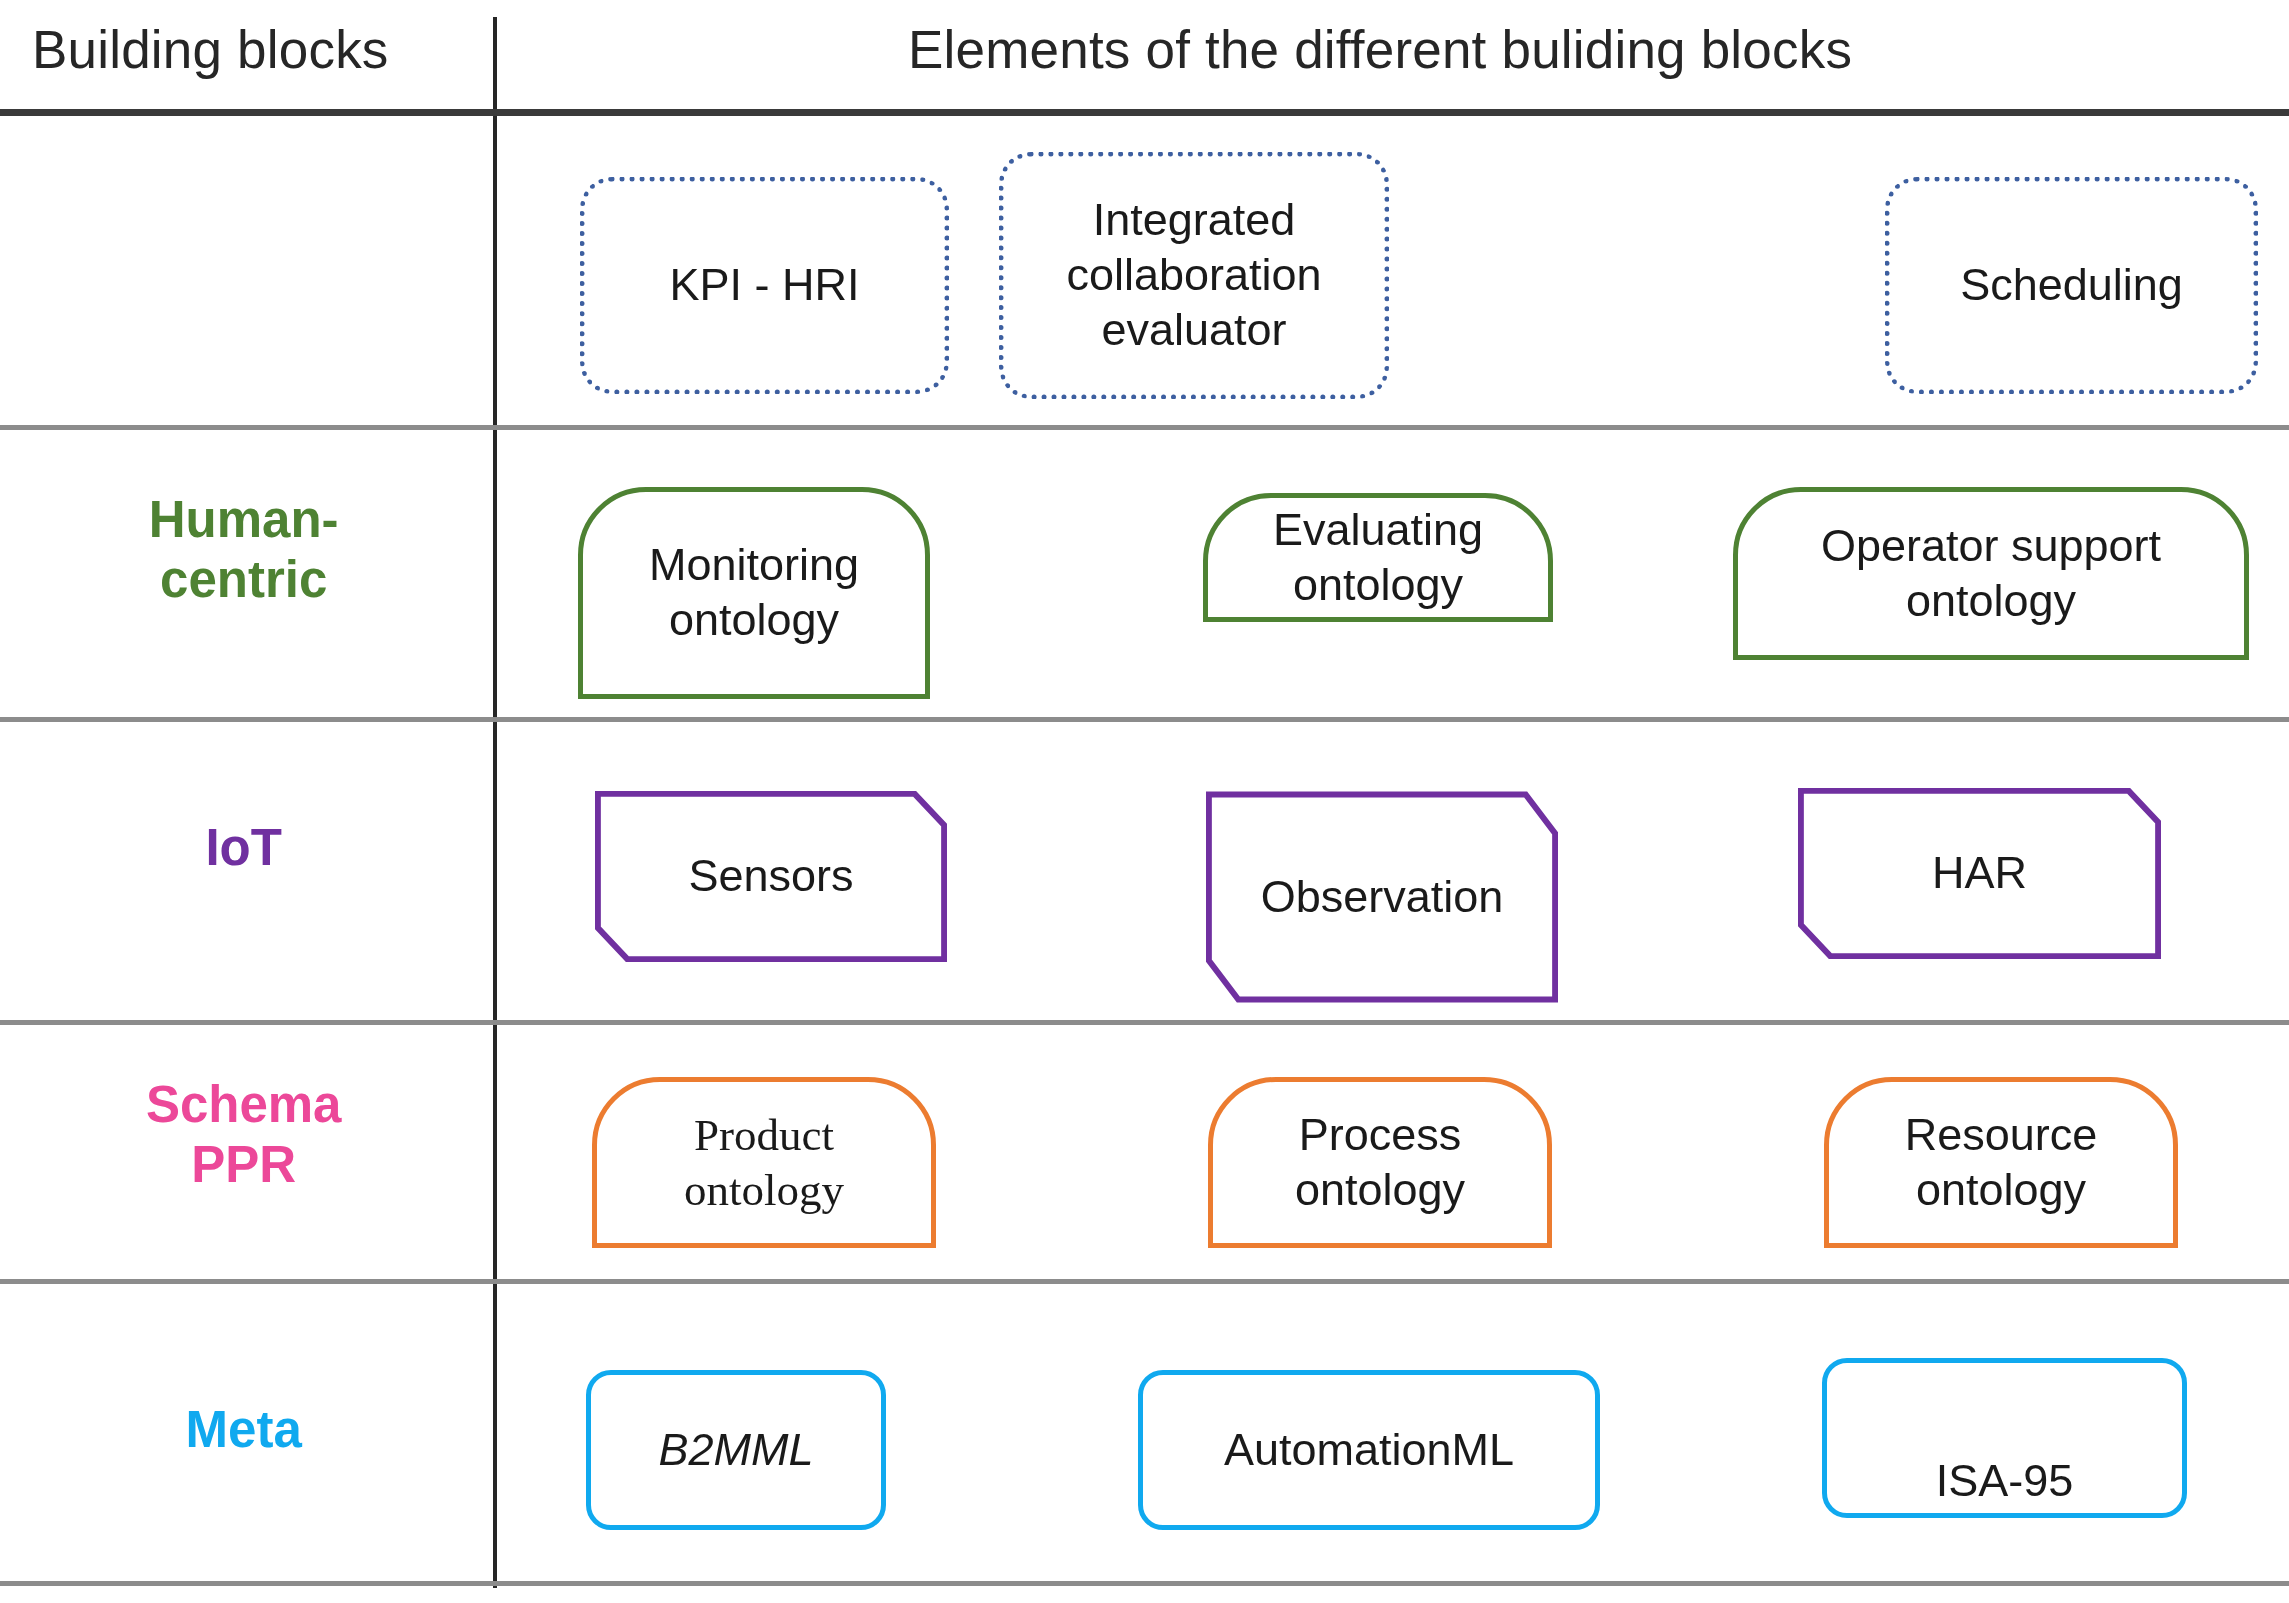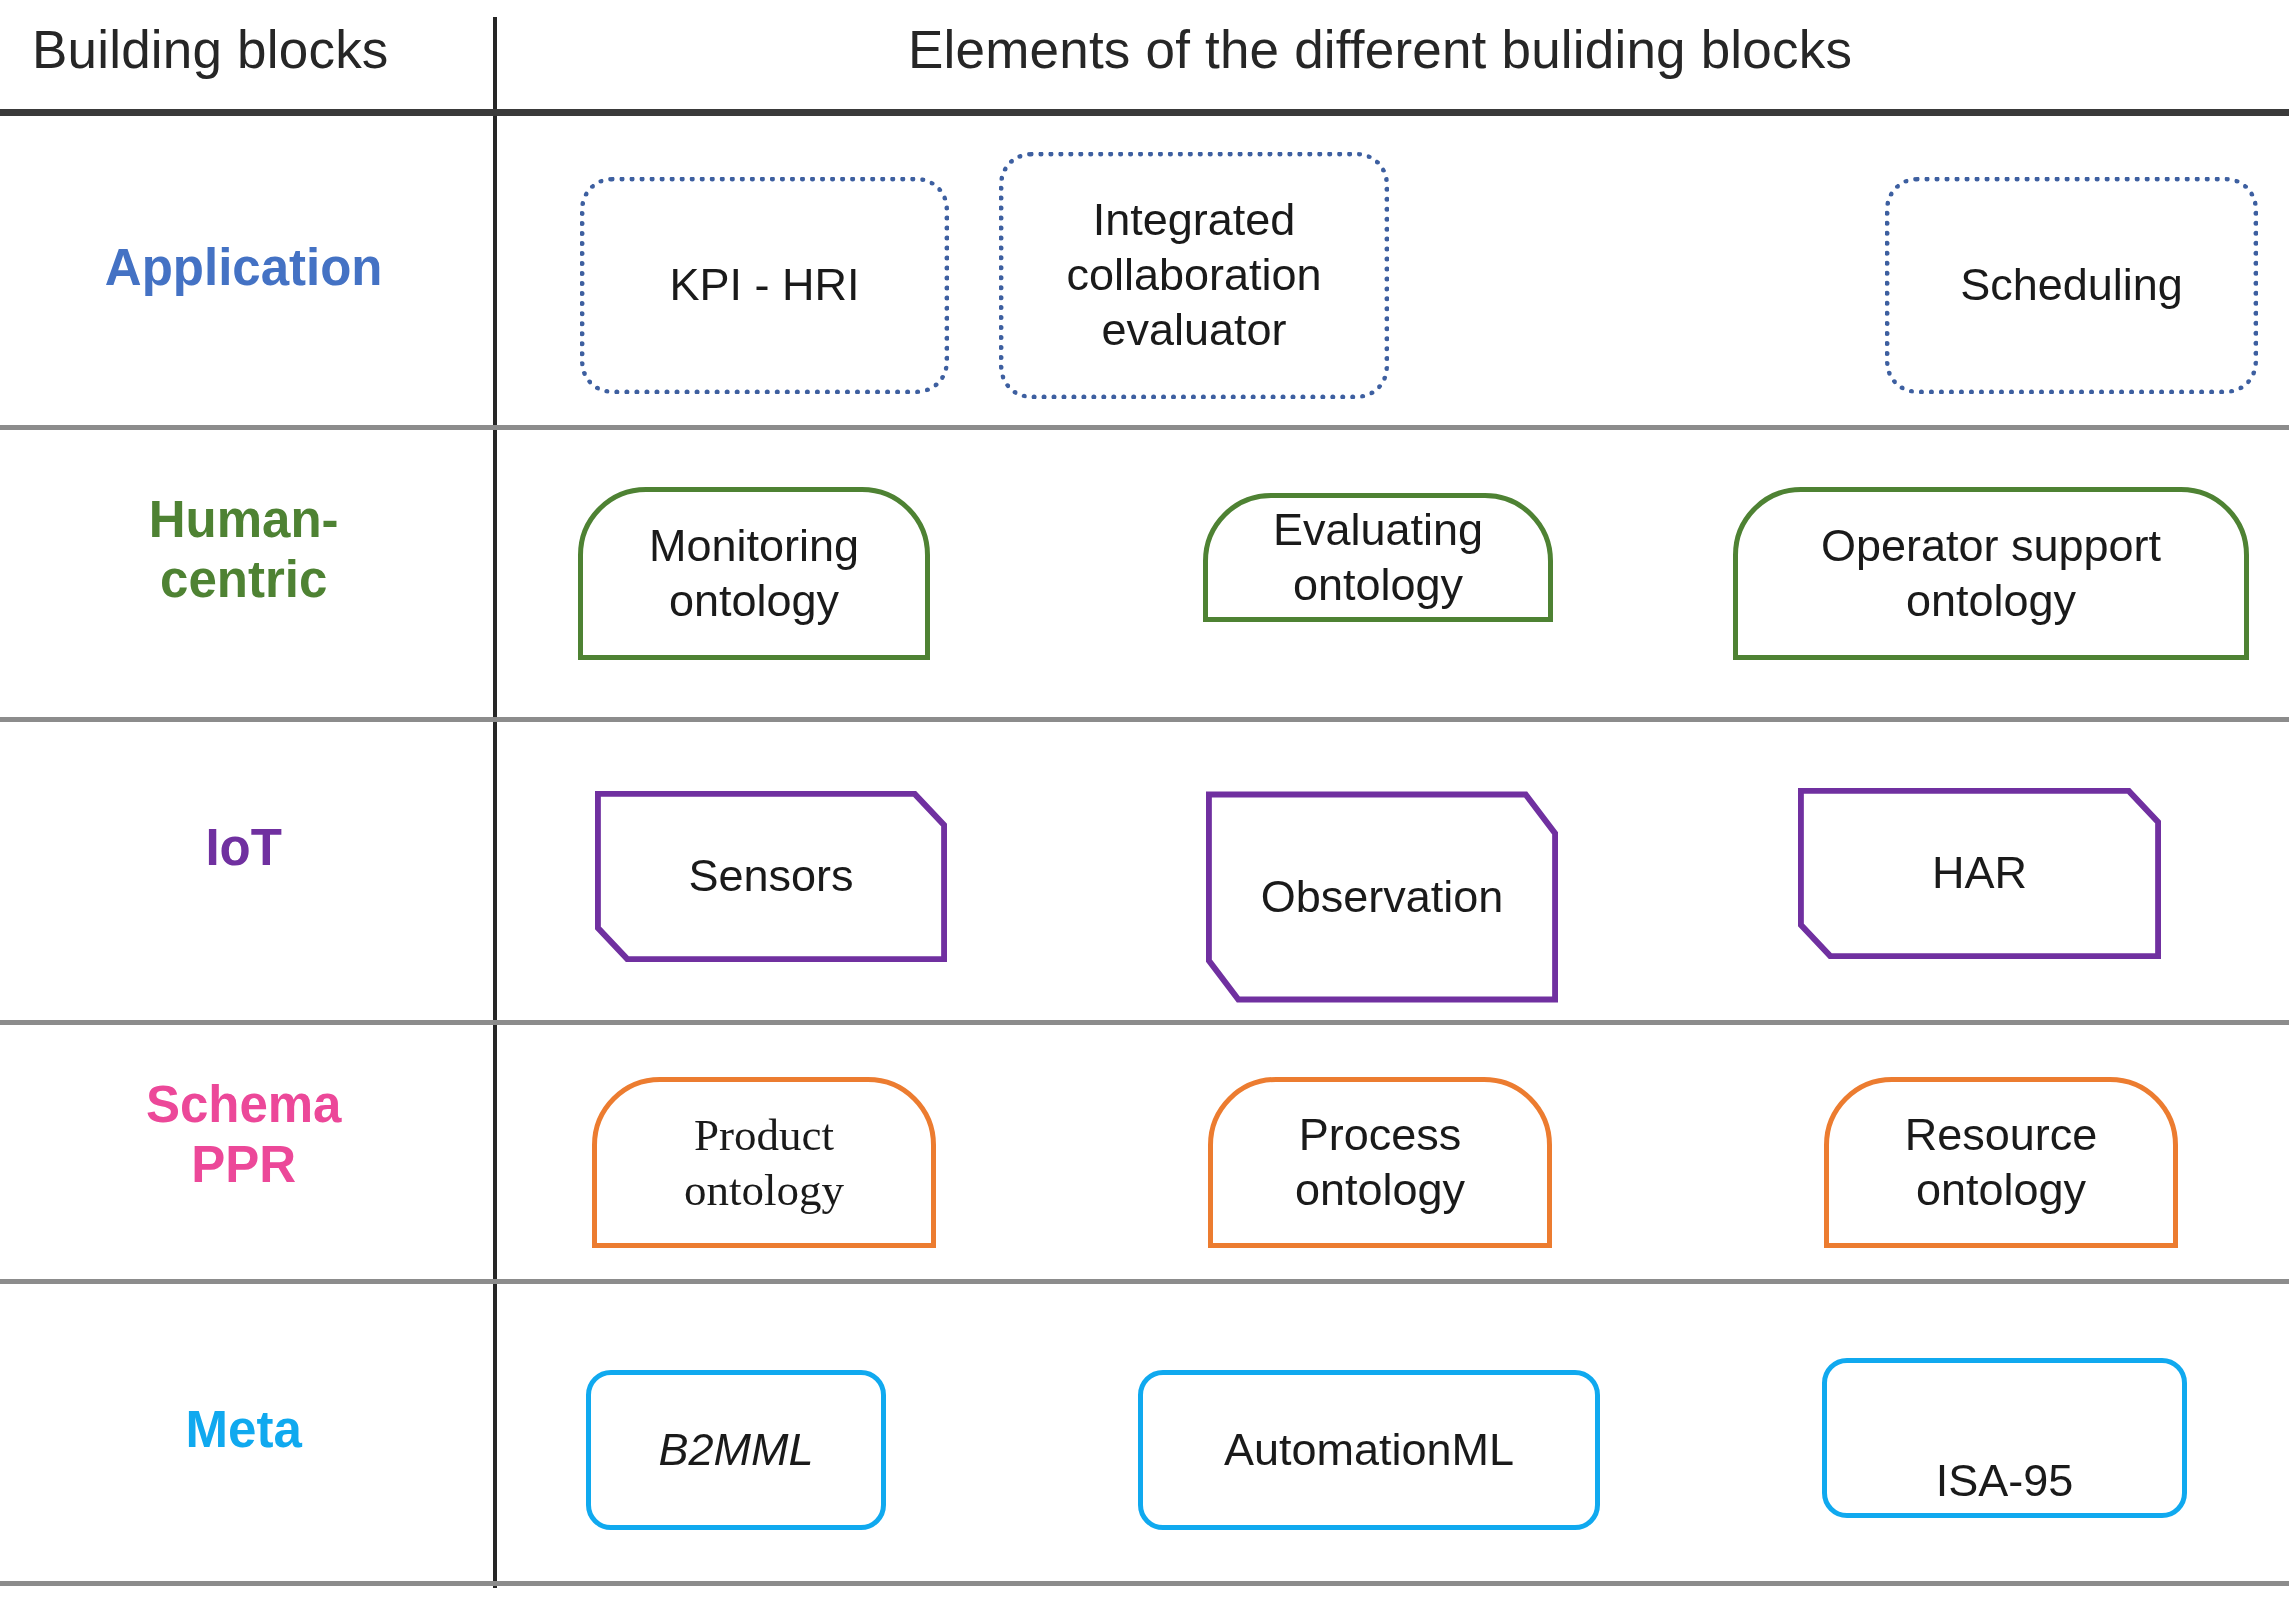--- a/index.html
+++ b/index.html
@@ -133,41 +133,40 @@
 
   <div class="vrule"></div>
 
   <div class="hrule thick" style="top:109px;"></div>
   <div class="hrule thin" style="top:425px;"></div>
   <div class="hrule thin" style="top:717px;"></div>
   <div class="hrule thin" style="top:1020px;"></div>
   <div class="hrule thin" style="top:1279px;"></div>
   <div class="hrule thin" style="top:1581px;"></div>
 
-  <div class="rowlabel" style="left:5.7px; top:238px; color:#4472C4;">Application</div>
 
   <div class="node app" style="left:580px; top:177px; width:369px; height:217px;">
     <span class="lbl">KPI - HRI</span>
   </div>
 
   <div class="node app" style="left:999px; top:152px; width:390px; height:247px;">
     <span class="lbl">Integrated
 collaboration
 evaluator</span>
   </div>
 
 
   <div class="node app" style="left:1885px; top:177px; width:373px; height:217px;">
     <span class="lbl">Scheduling</span>
   </div>
 
   <div class="rowlabel" style="left:5.7px; top:490px; color:#4E8233;">Human-
 centric</div>
 
-  <div class="node human" style="left:578px; top:487px; width:352px; height:173px;">
+  <div class="node human" style="left:578px; top:487px; width:352px; height:212px;">
     <span class="lbl">Monitoring
 ontology</span>
   </div>
 
   <div class="node human" style="left:1203px; top:493px; width:350px; height:129px;">
     <span class="lbl">Evaluating
 ontology</span>
   </div>
 
   <div class="node human" style="left:1733px; top:487px; width:516px; height:173px;">

